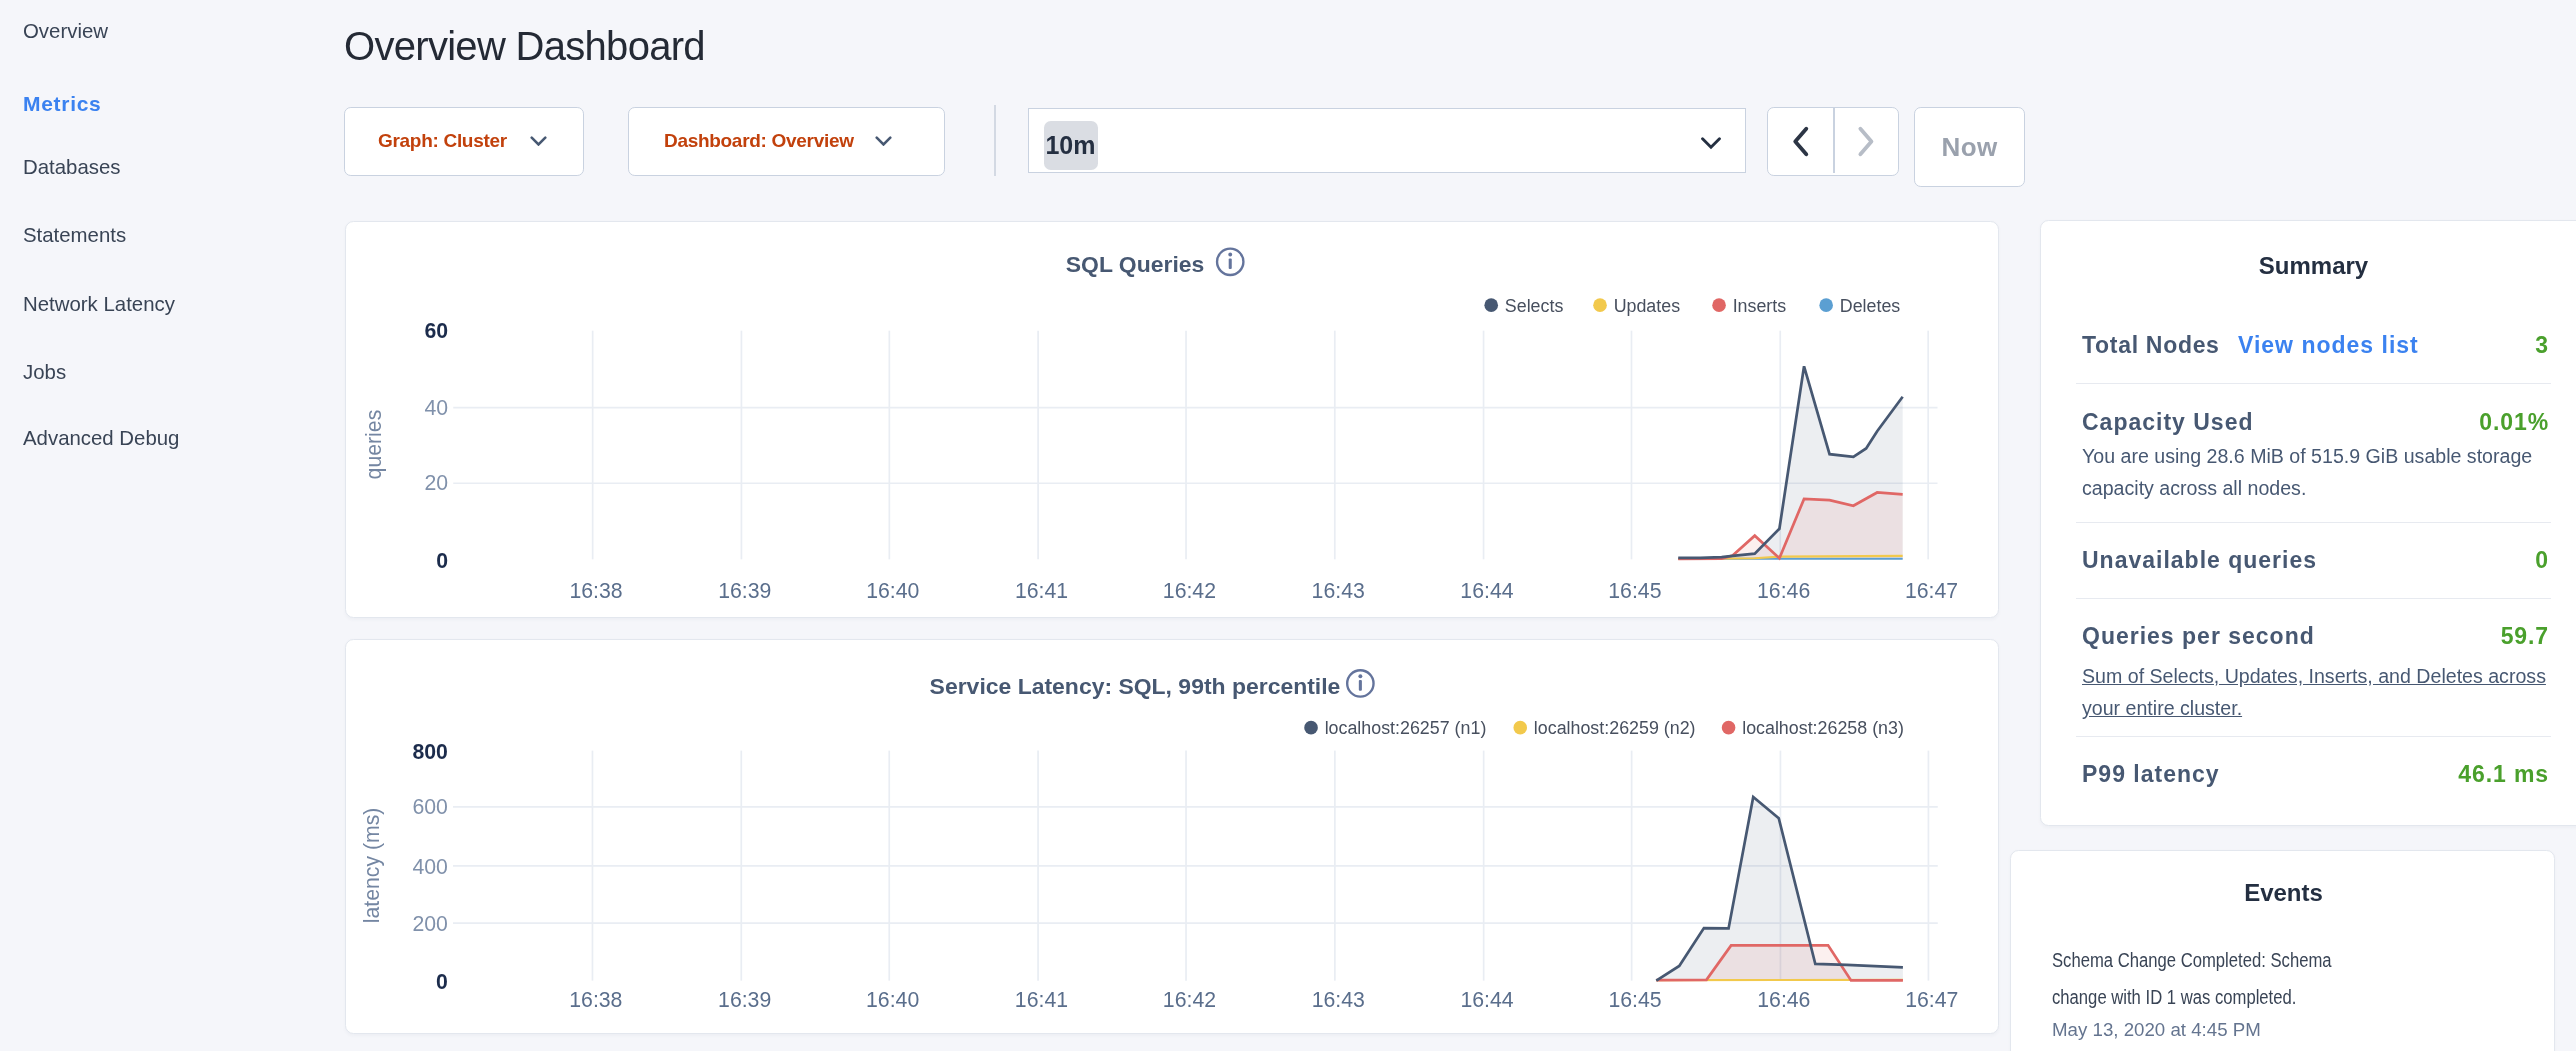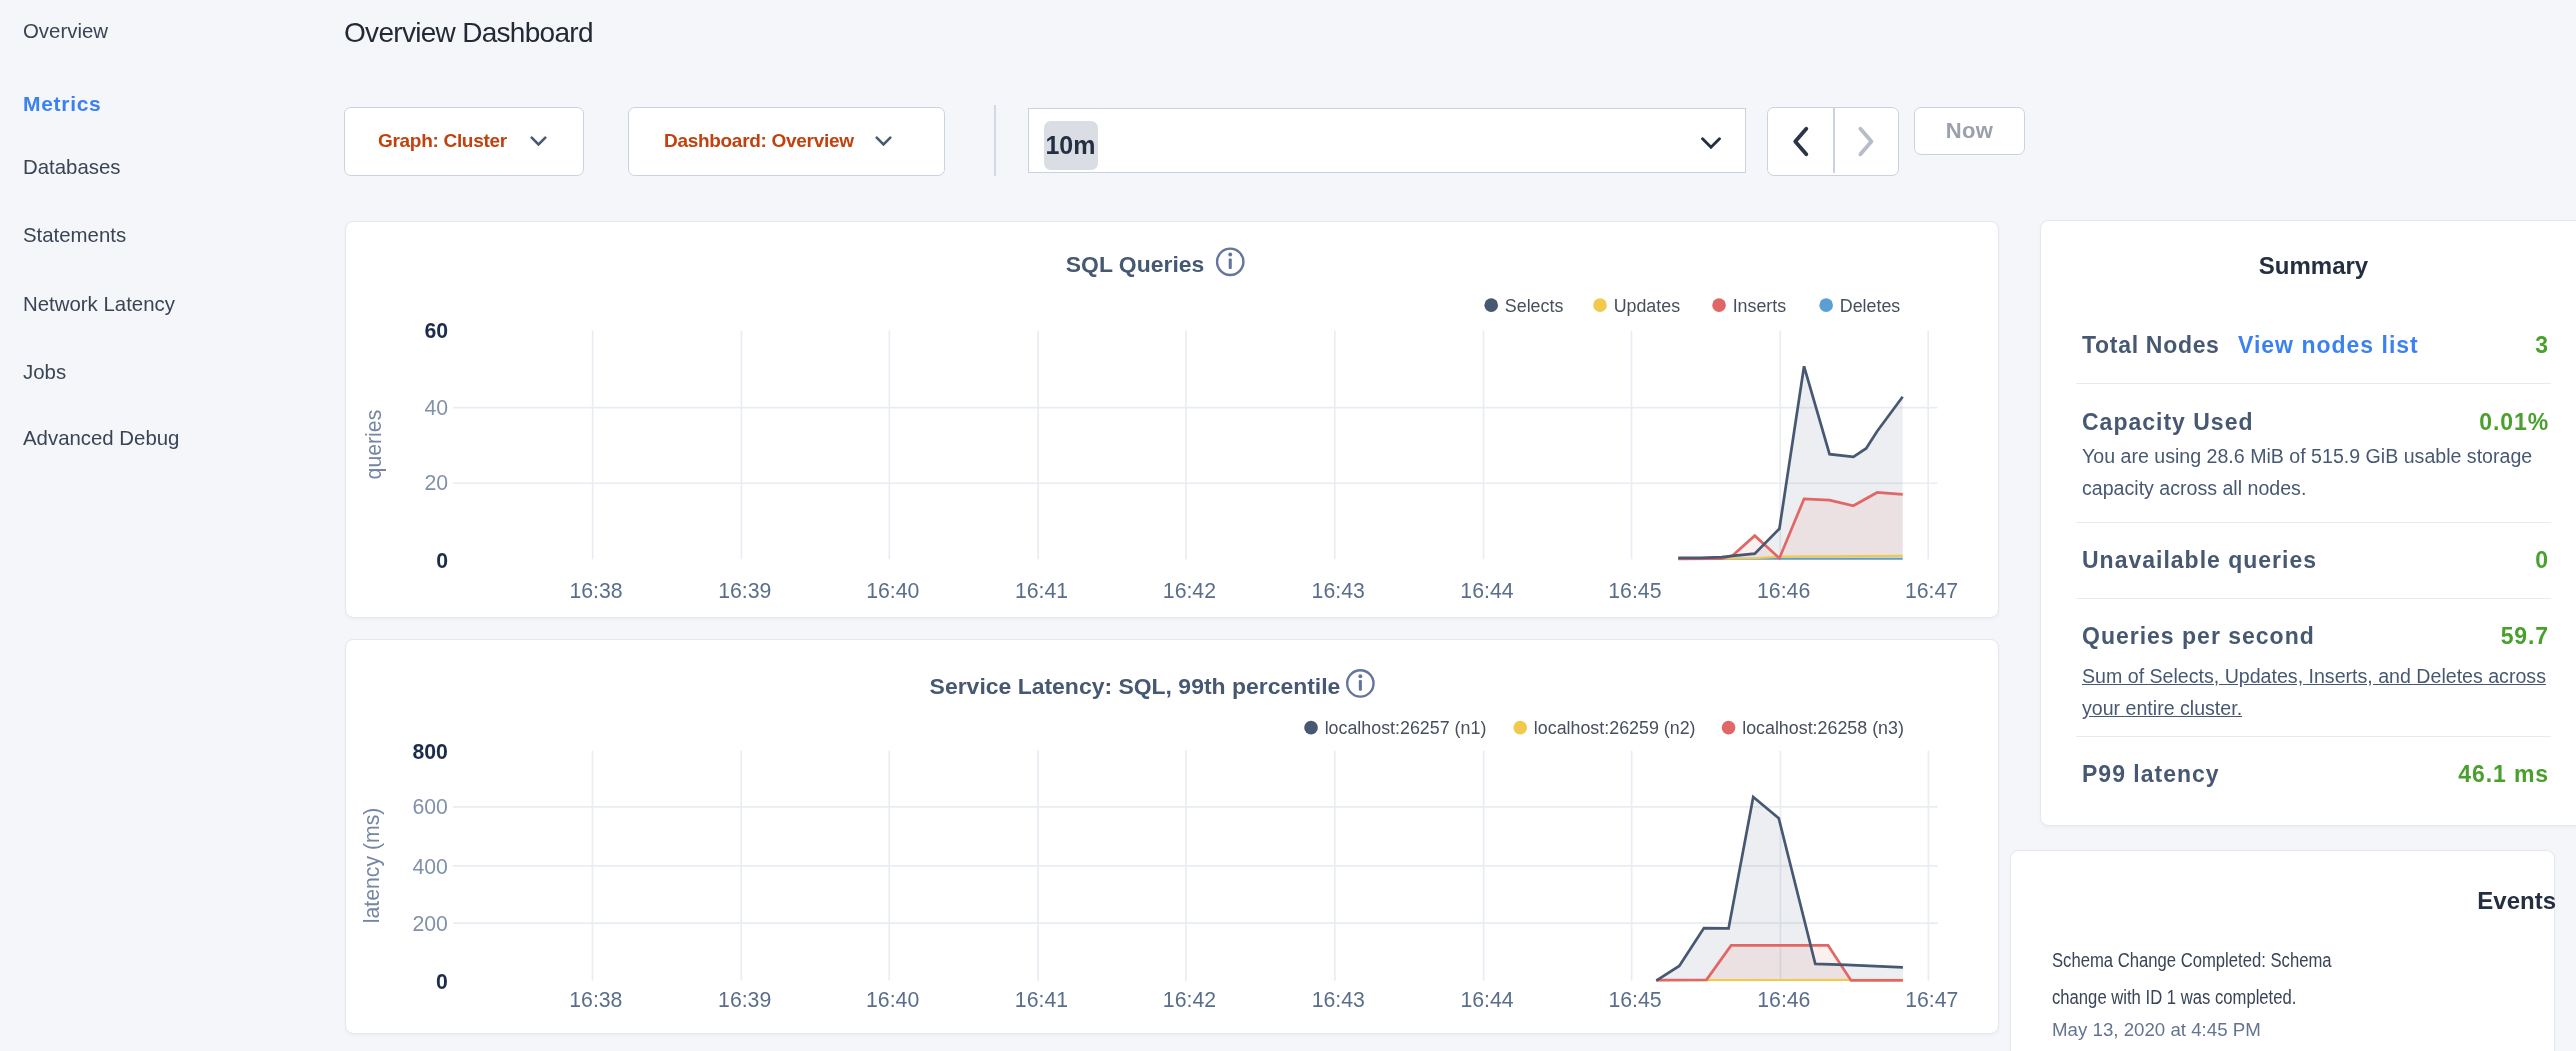--- a/index.html
+++ b/index.html
@@ -15,21 +15,21 @@
 <body>
 
 <div class="nav" style="top:20.4px;">Overview</div>
 <div class="nav" style="top:92px; color:#3b82f0; font-weight:bold; letter-spacing:0.7px; font-size:21px;">Metrics</div>
 <div class="nav" style="top:156px;">Databases</div>
 <div class="nav" style="top:224px;">Statements</div>
 <div class="nav" style="top:293px;">Network Latency</div>
 <div class="nav" style="top:361px;">Jobs</div>
 <div class="nav" style="top:427px;">Advanced Debug</div>
 
-<div class="abs" style="left:344px; top:17px; font-size:28px; letter-spacing:-0.7px; color:#242a35;">Overview Dashboard</div>
+<div class="abs" style="left:344px; top:24px; font-size:40px; letter-spacing:-0.7px; color:#242a35;">Overview Dashboard</div>
 
 <div class="btn" style="left:344px; top:107px; width:240px; height:69px;">
   <span style="position:absolute; left:33px; top:0; line-height:65px;">Graph: Cluster</span>
   <svg width="17" height="10.2" viewBox="0 0 20 12" style="position:absolute; left:185px; top:28px;">
       <path d="M2 2 L10 10 L18 2" fill="none" stroke="#475872" stroke-width="3" stroke-linecap="round"></path>
     </svg>
 </div>
 <div class="btn" style="left:628px; top:107px; width:317px; height:69px;">
   <span style="position:absolute; left:35px; top:0; line-height:65px;">Dashboard: Overview</span>
   <svg width="17" height="10.2" viewBox="0 0 20 12" style="position:absolute; left:246px; top:28px;">
@@ -47,21 +47,21 @@
 
 <div class="abs" style="left:1767px; top:107px; width:132px; height:69px; background:#fff; border:1.7px solid #c9d2e0; border-radius:6.8px;">
   <div class="abs" style="left:65px; top:0; width:1.7px; height:65px; background:#c9d2e0;"></div>
   <svg width="18.7" height="31" viewBox="0 0 22 36" style="position:absolute; left:23px; top:18px;">
       <path d="M18 3 L5 18 L18 33" fill="none" stroke="#2c3545" stroke-width="4.5" stroke-linecap="round" stroke-linejoin="round"></path>
     </svg>
   <svg width="18.7" height="31" viewBox="0 0 22 36" style="position:absolute; left:89px; top:18px;">
       <path d="M4 3 L17 18 L4 33" fill="none" stroke="#b7bdc7" stroke-width="4.5" stroke-linecap="round" stroke-linejoin="round"></path>
     </svg>
 </div>
-<div class="btn" style="left:1914px; top:107px; width:111px; height:48px; color:#9aa1ad; font-size:22px; letter-spacing:0.4px;">Now</div>
+<div class="btn" style="left:1914px; top:107px; width:111px; height:80px; color:#9aa1ad; font-size:26px; letter-spacing:0.4px;">Now</div>
 
 <div class="card" style="left:345px; top:221px; width:1654px; height:397px;"></div>
 <svg class="abs" style="left:345px; top:221px;" width="1654" height="397" viewBox="0 0 1945 467">
 
   <text x="929" y="60" text-anchor="middle" font-size="27" font-weight="bold" fill="#475872">SQL Queries</text>
   <circle cx="1041" cy="48" r="15.5" fill="none" stroke="#64749c" stroke-width="2.8"></circle>
   <rect x="1039.2" y="44" width="3.6" height="12.5" rx="1.2" fill="#64749c"></rect>
   <circle cx="1041" cy="39.5" r="2.3" fill="#64749c"></circle>
 
   <g font-size="21" fill="#474f5e">
@@ -186,17 +186,17 @@
   <div class="abs" style="left:35px; top:377px; width:475px; height:0.9px; background:#e7eaf0;"></div>
   <div class="abs" style="left:41px; top:402px; font-size:23px; font-weight:bold; letter-spacing:1px; color:#475872;">Queries per second</div>
   <div class="abs" style="right:35px; top:402px; font-size:23px; font-weight:bold; letter-spacing:0.9px; color:#4aa02c;">59.7</div>
   <div class="abs" style="left:41px; top:439px; width:485px; font-size:19.6px; line-height:32px; color:#475872;text-decoration:underline;">Sum of Selects, Updates, Inserts, and Deletes across<br>your entire cluster.</div>
   <div class="abs" style="left:35px; top:515px; width:475px; height:0.9px; background:#e7eaf0;"></div>
   <div class="abs" style="left:41px; top:540px; font-size:23px; font-weight:bold; letter-spacing:1px; color:#475872;">P99 latency</div>
   <div class="abs" style="right:35px; top:540px; font-size:23px; font-weight:bold; letter-spacing:0.9px; color:#4aa02c;">46.1 ms</div>
 </div>
 
 <div class="card" style="left:2010px; top:850px; width:545px; height:340px;">
-  <div class="abs" style="left:0; width:545px; top:36px; text-align:right; font-size:24px; font-weight:bold; color:#242f41;">Events</div>
+  <div class="abs" style="left:0; width:545px; top:28px; text-align:center; font-size:24px; font-weight:bold; color:#242f41;">Events</div>
   <div class="abs" style="left:41px; top:91px; font-size:19.6px; line-height:37px; color:#394455; transform:scaleX(0.85); transform-origin:0 0;">Schema Change Completed: Schema<br>change with ID 1 was completed.</div>
   <div class="abs" style="left:41px; top:168px; font-size:18.7px; color:#64748f;">May 13, 2020 at 4:45 PM</div>
 </div>
 
 
 </body></html>

